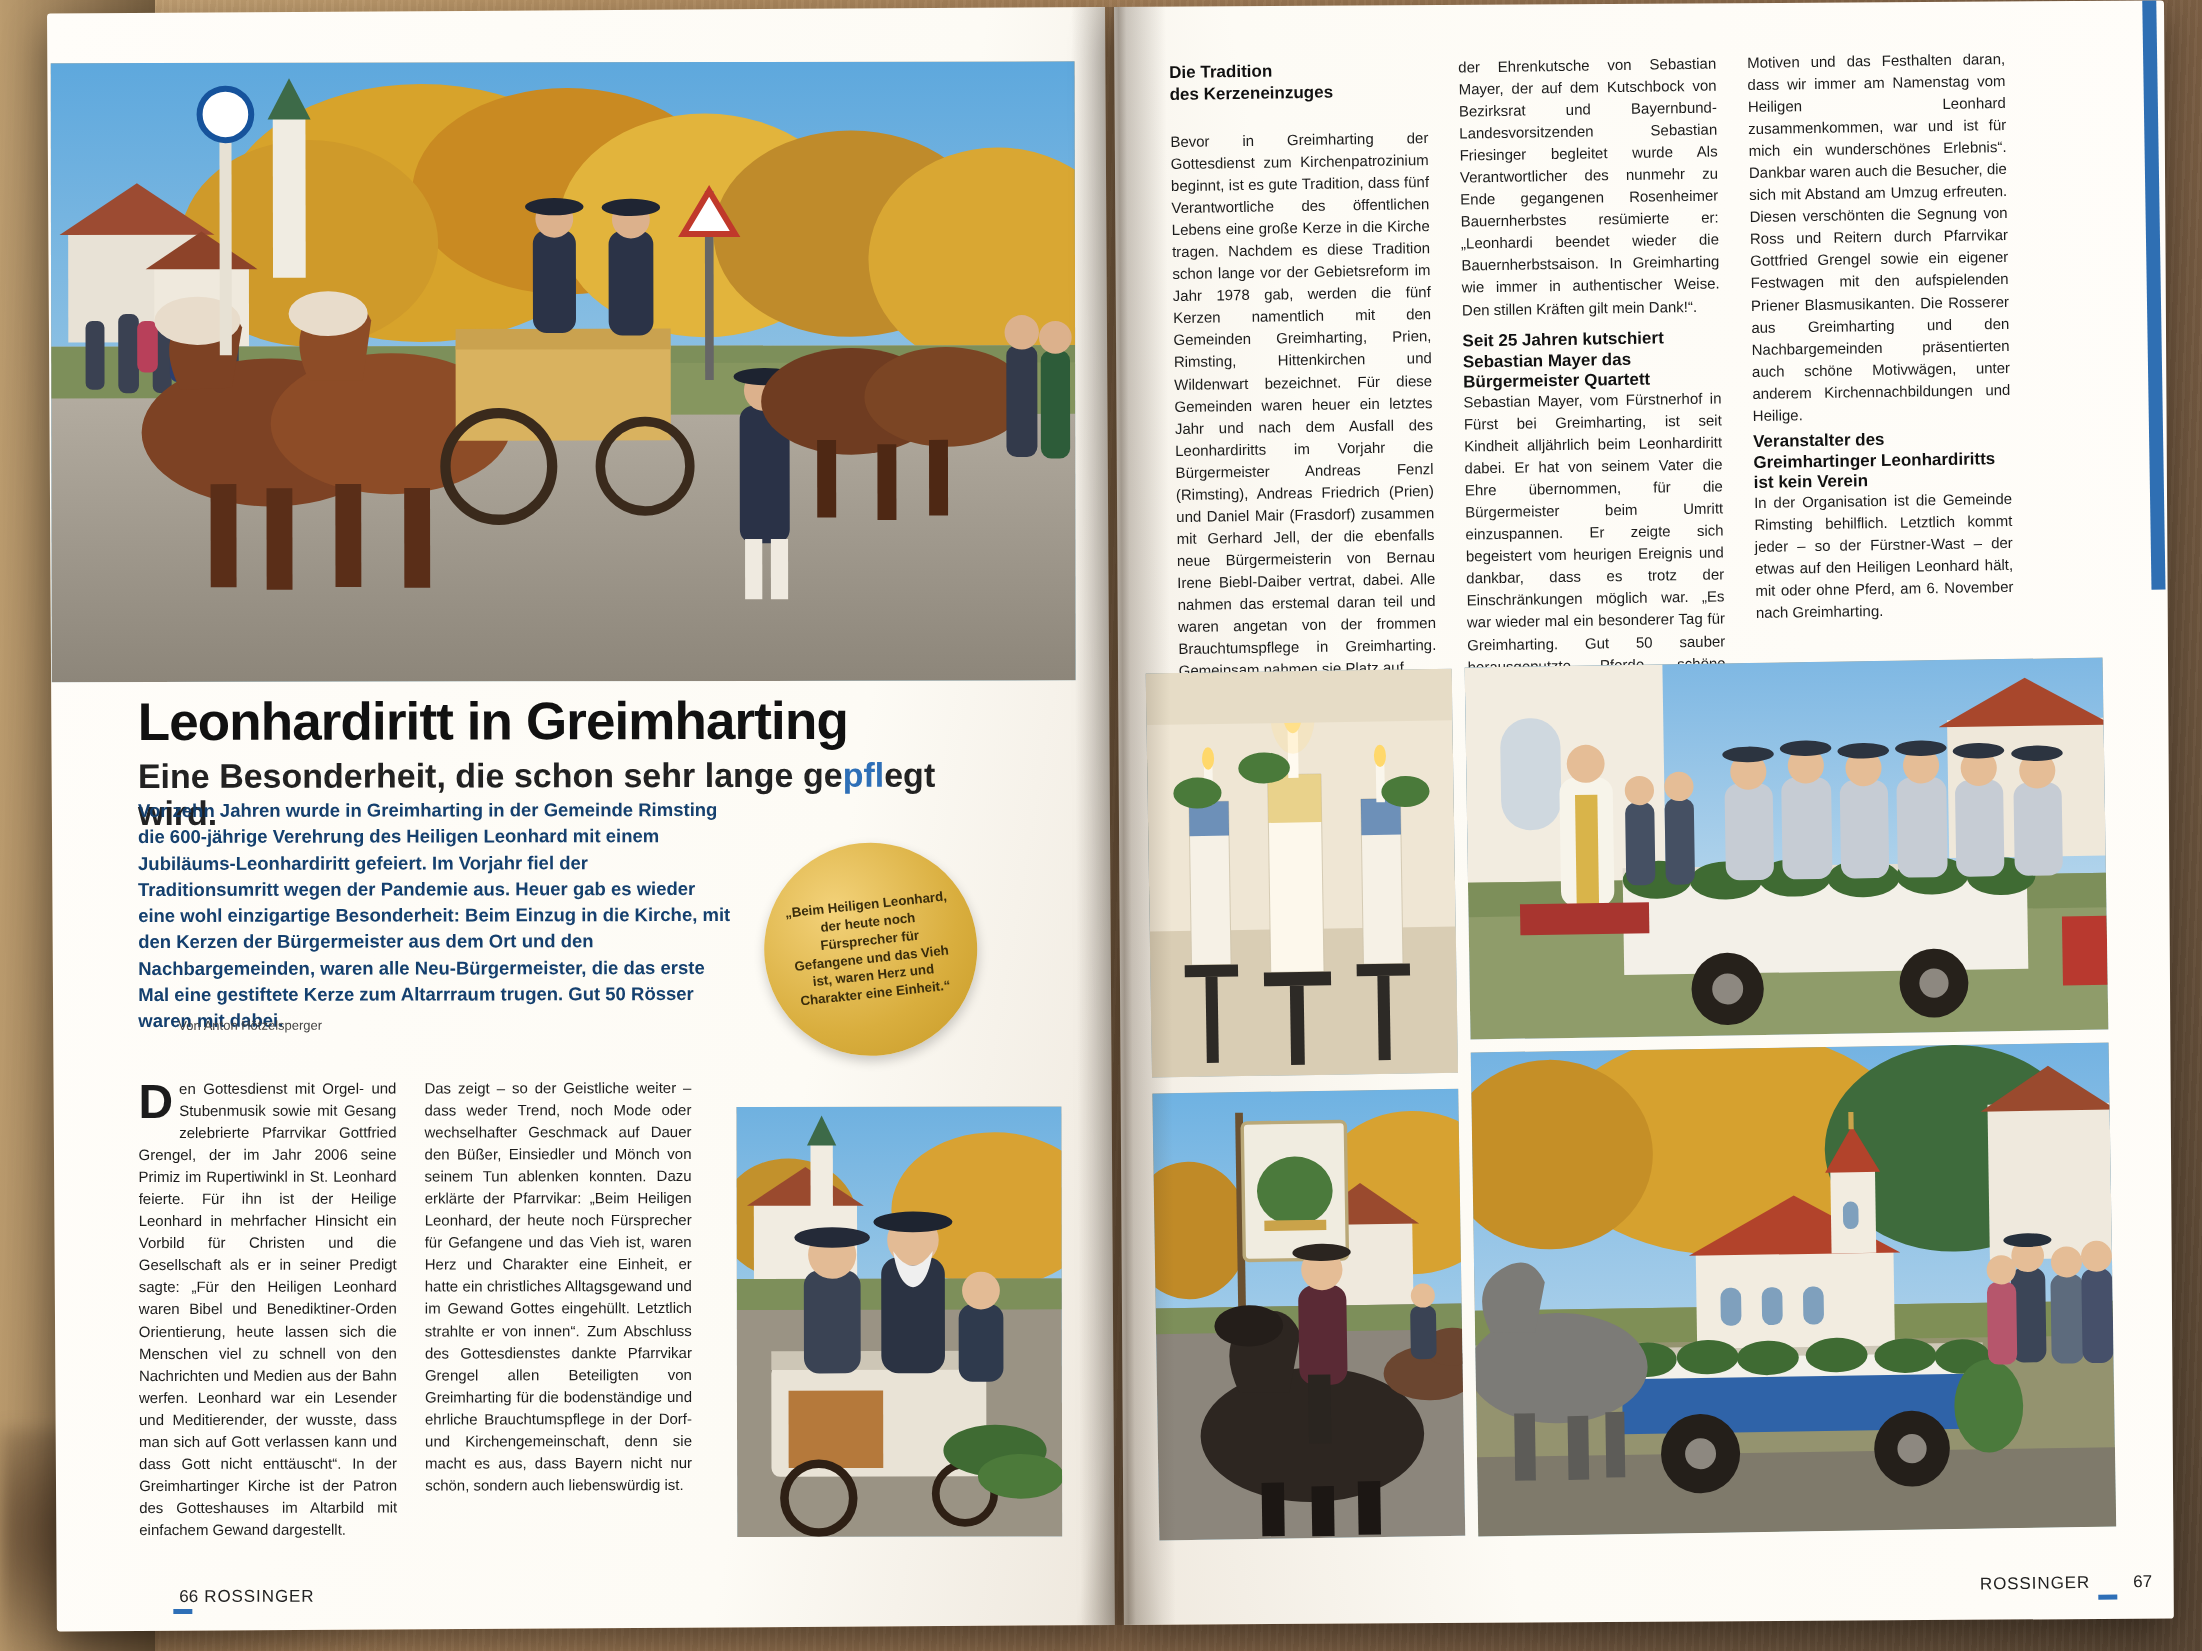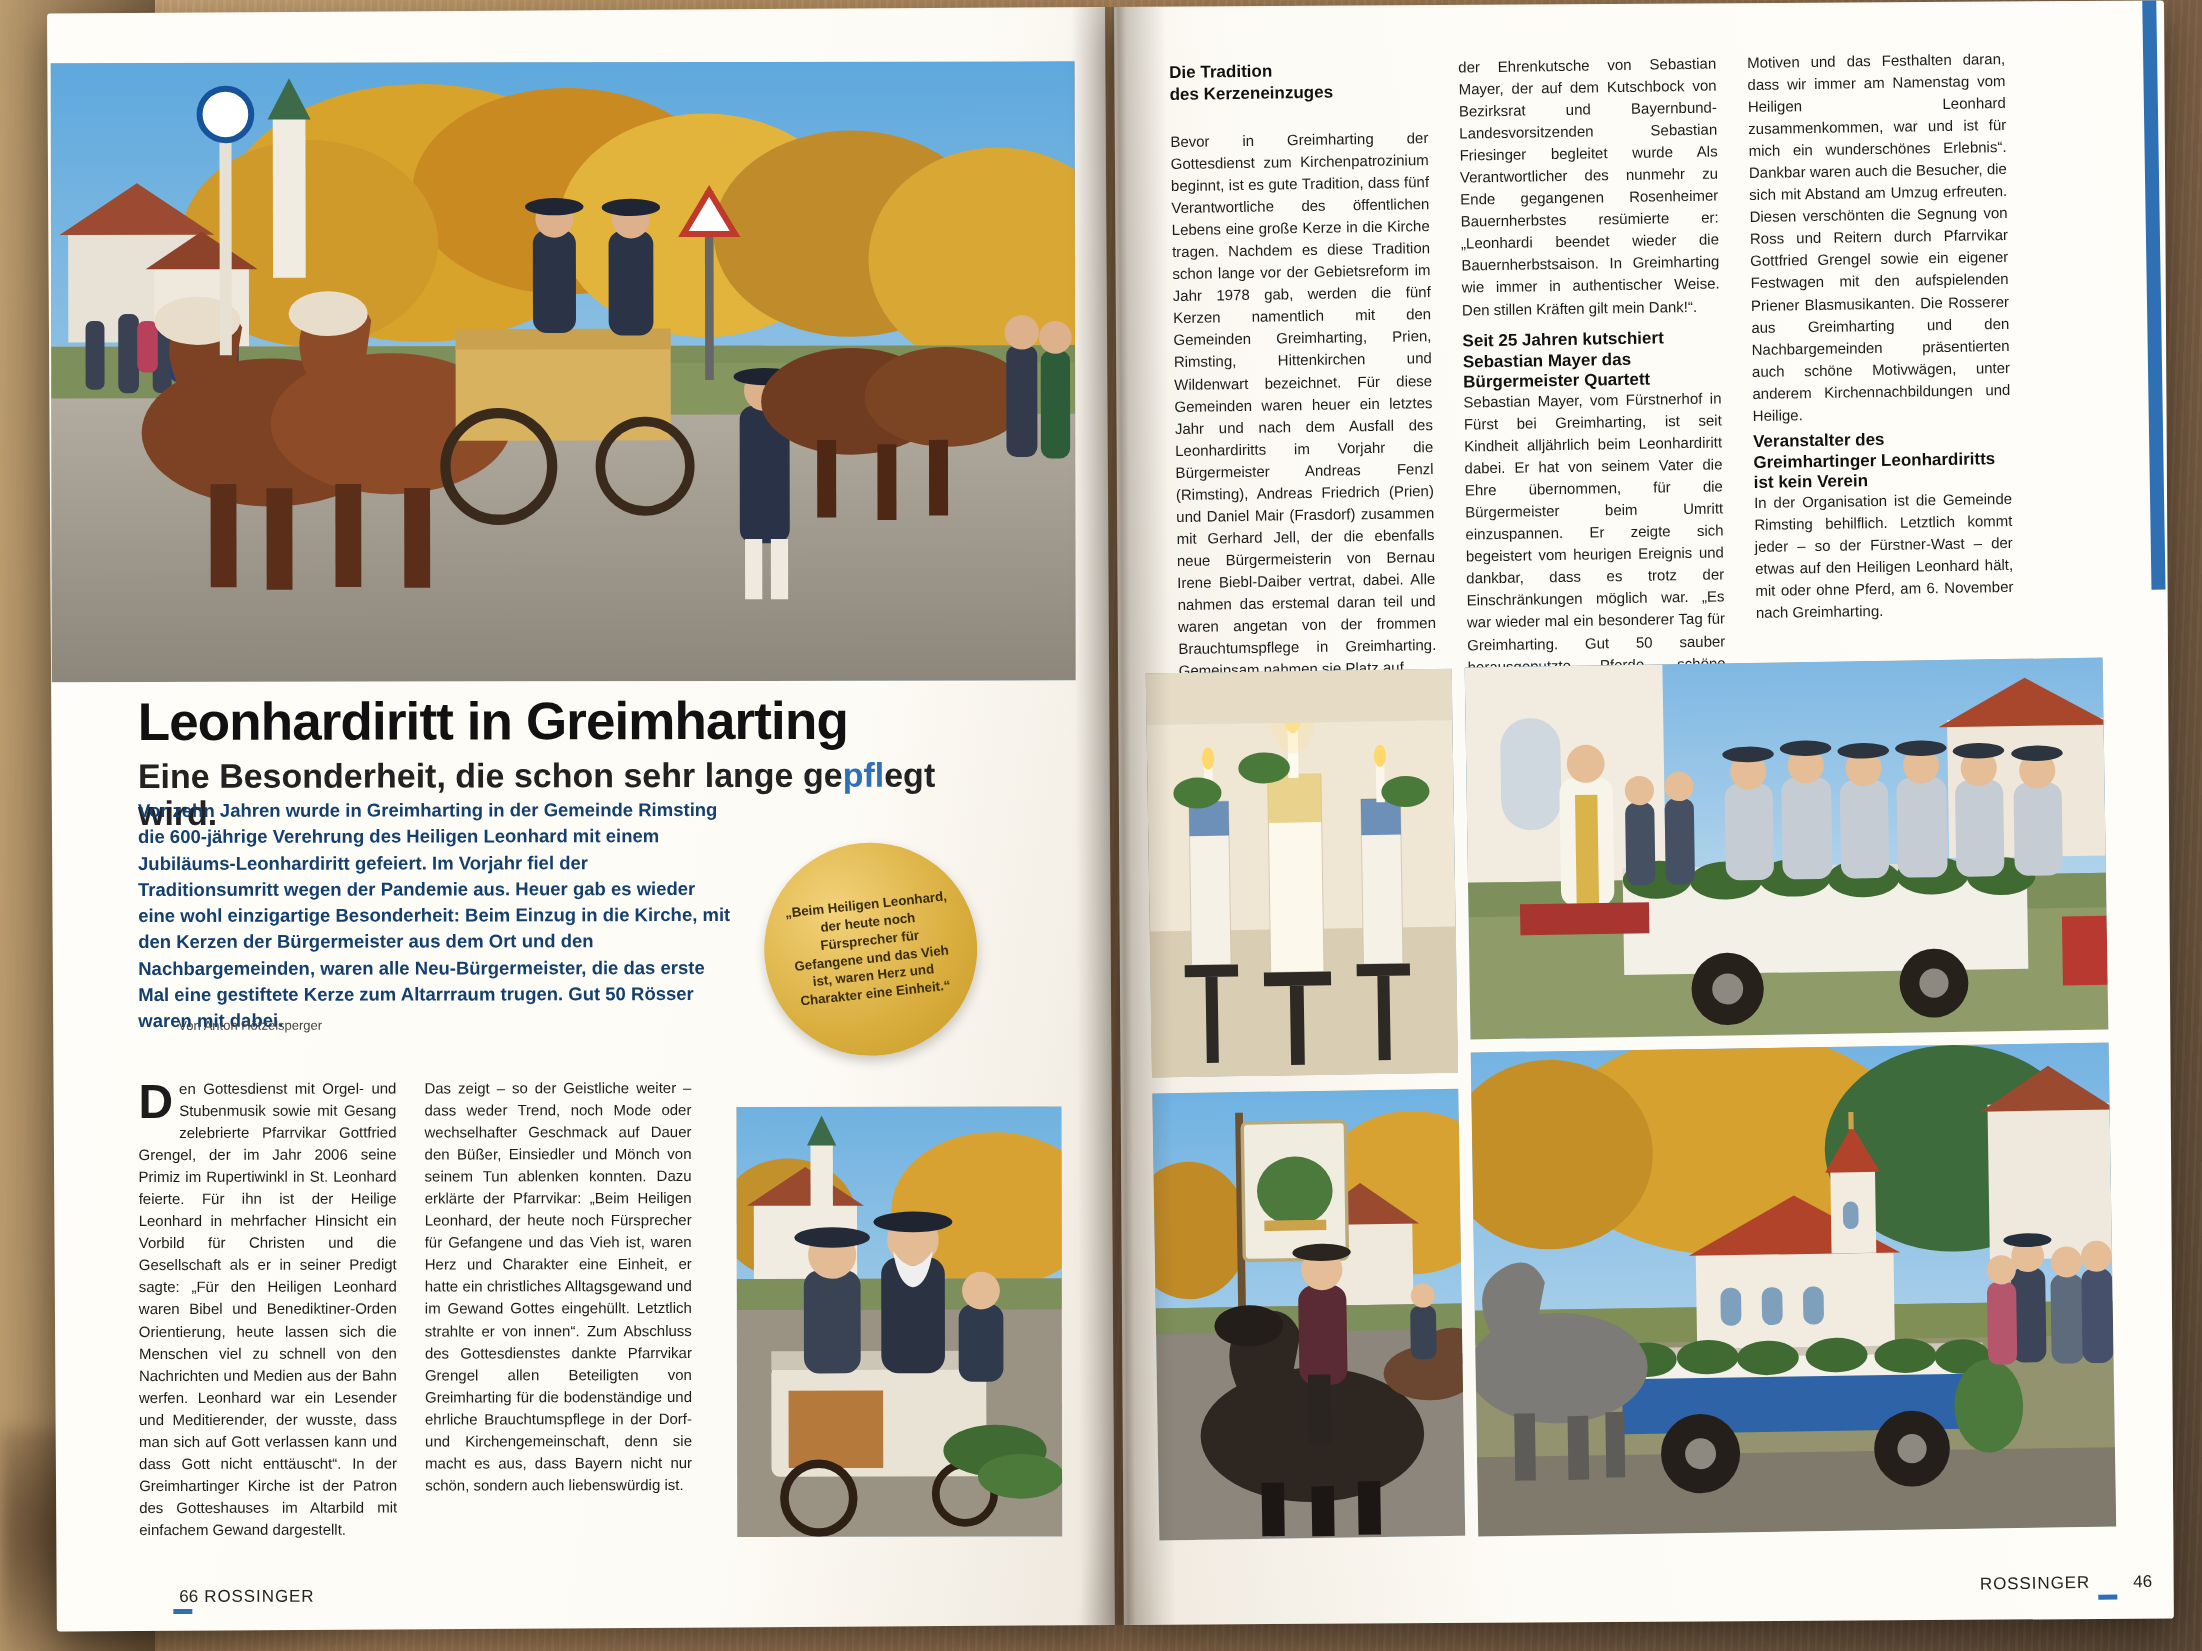--- a/index.html
+++ b/index.html
@@ -503,20 +503,20 @@
           </g>
           <g>
               <rect x="596" y="276" width="34" height="96" rx="12" fill="#b6566c"></rect>
               <circle cx="613" cy="262" r="17" fill="#e5bd96"></circle>
             </g>
         </svg>
       </div>
 
       <div class="folio" style="right:91px;letter-spacing:0.9px;">ROSSINGER</div>
       <div class="foliobar" style="right:64px;width:19px;"></div>
-      <div class="folio" style="right:29px;">46</div>
+      <div class="folio" style="right:29px;">67</div>
 
     </div>
   </div>
 
   <div id="gutter"></div>
 </div>
 
 
 </body></html>

